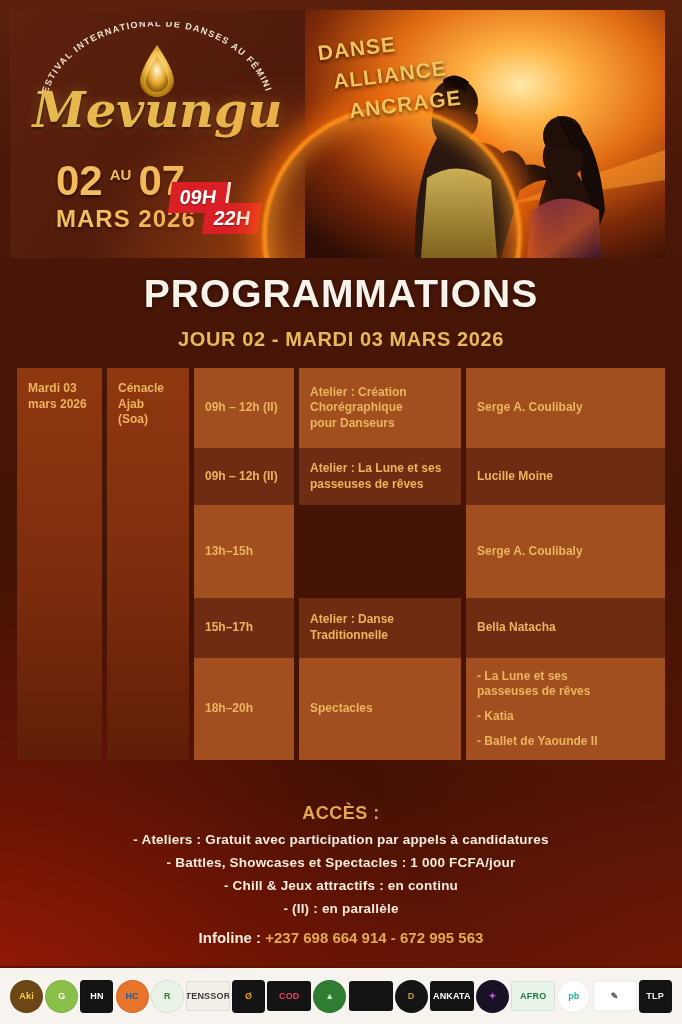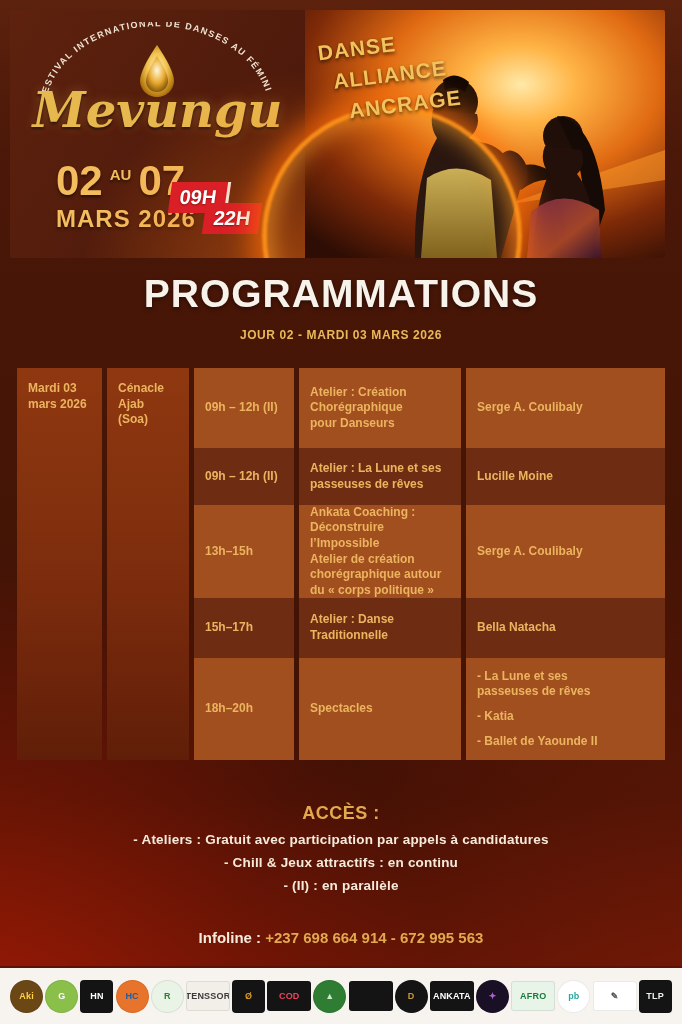--- a/index.html
+++ b/index.html
@@ -44,21 +44,21 @@
   .photo-caption{position:absolute;left:16px;top:20px;transform:rotate(-7deg);
     color:#f2c35c;font-weight:700;font-size:21px;line-height:1.45;letter-spacing:1px;
     text-shadow:0 2px 4px rgba(0,0,0,.65);z-index:4;}
   .photo-caption .l2{margin-left:12px;}
   .photo-caption .l3{margin-left:24px;}
   
   .title{position:absolute;top:272px;left:0;width:100%;text-align:center;margin:0;
     color:#f7f2ea;font-size:39px;font-weight:700;letter-spacing:1px;
     text-shadow:0 2px 4px rgba(0,0,0,.45);}
   .subtitle{position:absolute;top:328px;left:0;width:100%;text-align:center;margin:0;
-    color:#e9b959;font-size:12px;font-weight:700;letter-spacing:.6px;}
+    color:#e9b959;font-size:20px;font-weight:700;letter-spacing:.6px;}
   
   .table{position:absolute;left:17px;top:368px;width:648px;}
   .thead{display:grid;grid-template-columns:85px 82px 100px 162px 199px;column-gap:5px;
     background:#241008;height:30px;align-items:center;margin-bottom:1px;
     box-shadow:0 1px 3px rgba(0,0,0,.5);}
   .th{color:#f2ede6;font-size:12px;font-weight:700;text-align:center;letter-spacing:.3px;}
   .tbody{display:grid;grid-template-columns:85px 82px 100px 162px 199px;
     grid-template-rows:80px 57px 93px 60px 102px;column-gap:5px;}
   .cell{color:#ecb45f;font-size:12px;font-weight:700;line-height:1.3;white-space:pre-line;}
   .spancell{grid-row:1 / 6;padding:13px 10px 0 11px;
@@ -193,25 +193,20 @@
 Chorégraphique
 pour Danseurs</div>
       <div class="cell rcell row-light" style="grid-column:5;grid-row:1;">Serge A. Coulibaly</div>
 
       <div class="cell rcell row-dark" style="grid-column:3;grid-row:2;">09h – 12h (II)</div>
       <div class="cell rcell row-dark" style="grid-column:4;grid-row:2;">Atelier : La Lune et ses
 passeuses de rêves</div>
       <div class="cell rcell row-dark" style="grid-column:5;grid-row:2;">Lucille Moine</div>
 
       <div class="cell rcell row-light" style="grid-column:3;grid-row:3;">13h–15h</div>
-      <div class="cell rcell row-light" style="grid-column:4;grid-row:3;">Ankata Coaching :
-Déconstruire l’Impossible
-Atelier de création
-chorégraphique autour
-du « corps politique »</div>
       <div class="cell rcell row-light" style="grid-column:5;grid-row:3;">Serge A. Coulibaly</div>
 
       <div class="cell rcell row-dark" style="grid-column:3;grid-row:4;">15h–17h</div>
       <div class="cell rcell row-dark" style="grid-column:5;grid-row:4;">Bella Natacha</div>
       <div class="cell rcell row-dark" style="grid-column:4;grid-row:4;">Atelier : Danse
 Traditionnelle</div>
 
       <div class="cell rcell row-light" style="grid-column:3;grid-row:5;">18h–20h</div>
       <div class="cell rcell row-light" style="grid-column:4;grid-row:5;">Spectacles</div>
       <div class="cell rcell row-light artists-list" style="grid-column:5;grid-row:5;">
@@ -219,20 +214,21 @@
 passeuses de rêves</div>
         <div>- Katia</div>
         <div>- Ballet de Yaounde II</div>
       </div>
     </div>
   </div>
 
   <div class="acces">
     <div class="acces-title">ACCÈS :</div>
     <div class="acces-line">- Ateliers : Gratuit avec participation par appels à candidatures</div>
+    <div class="acces-line">- Battles, Showcases et Spectacles : 1 000 FCFA/jour</div>
     <div class="acces-line">- Chill &amp; Jeux attractifs : en continu</div>
     <div class="acces-line">- (II) : en parallèle</div>
   </div>
 
   <div class="infoline">
     <span class="lbl">Infoline : </span><span class="nums">+237 698 664 914 - 672 995 563</span>
   </div>
 
   <div class="footer">
       <div class="logo circle" style="background: rgb(107, 71, 22); color: rgb(255, 210, 74);">Aki</div>

